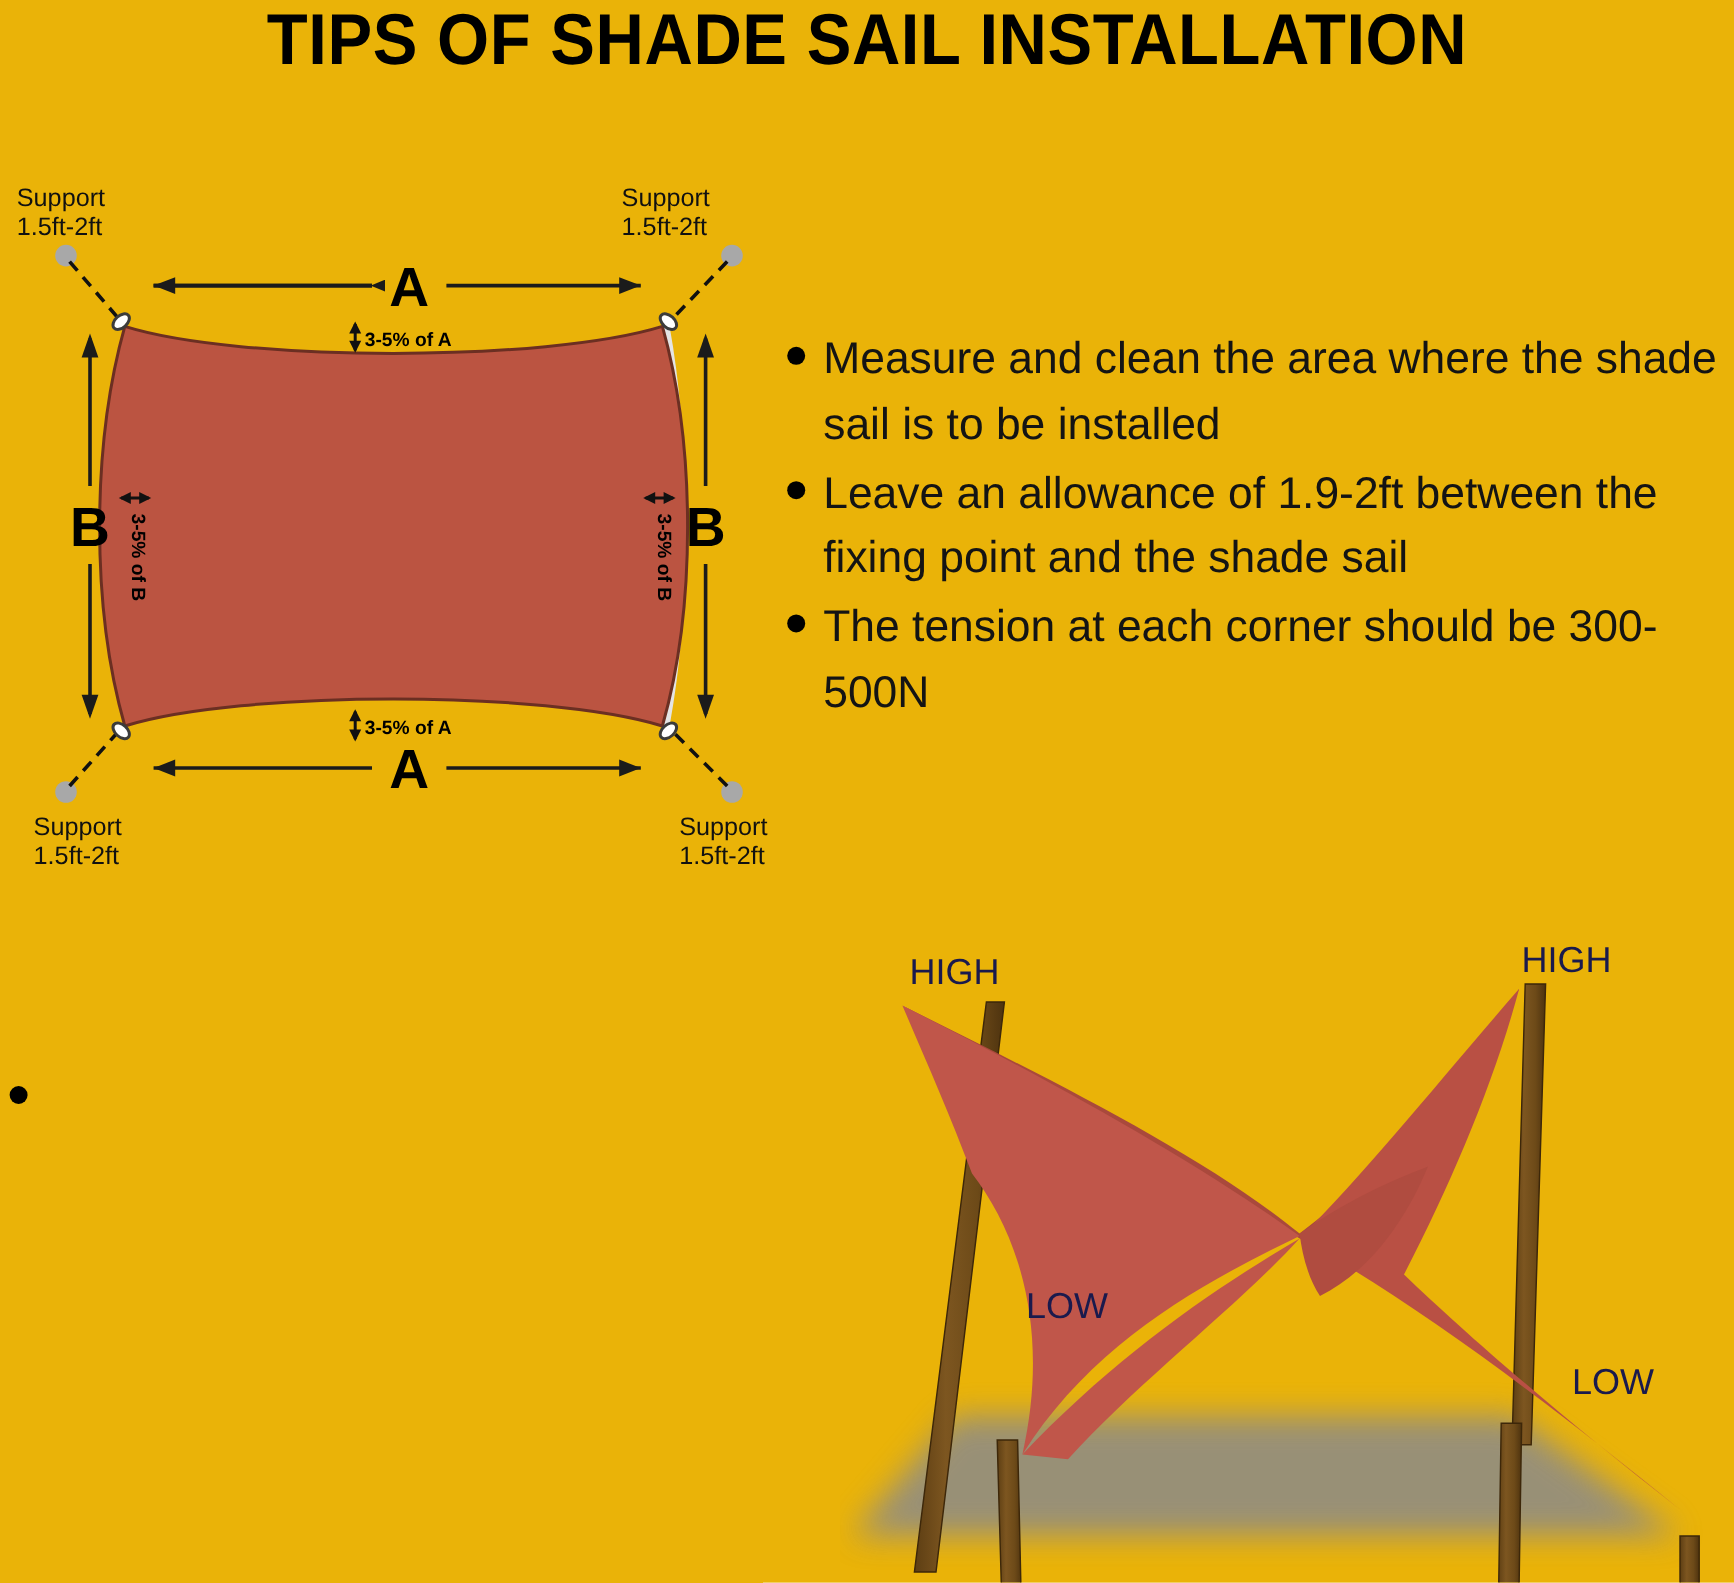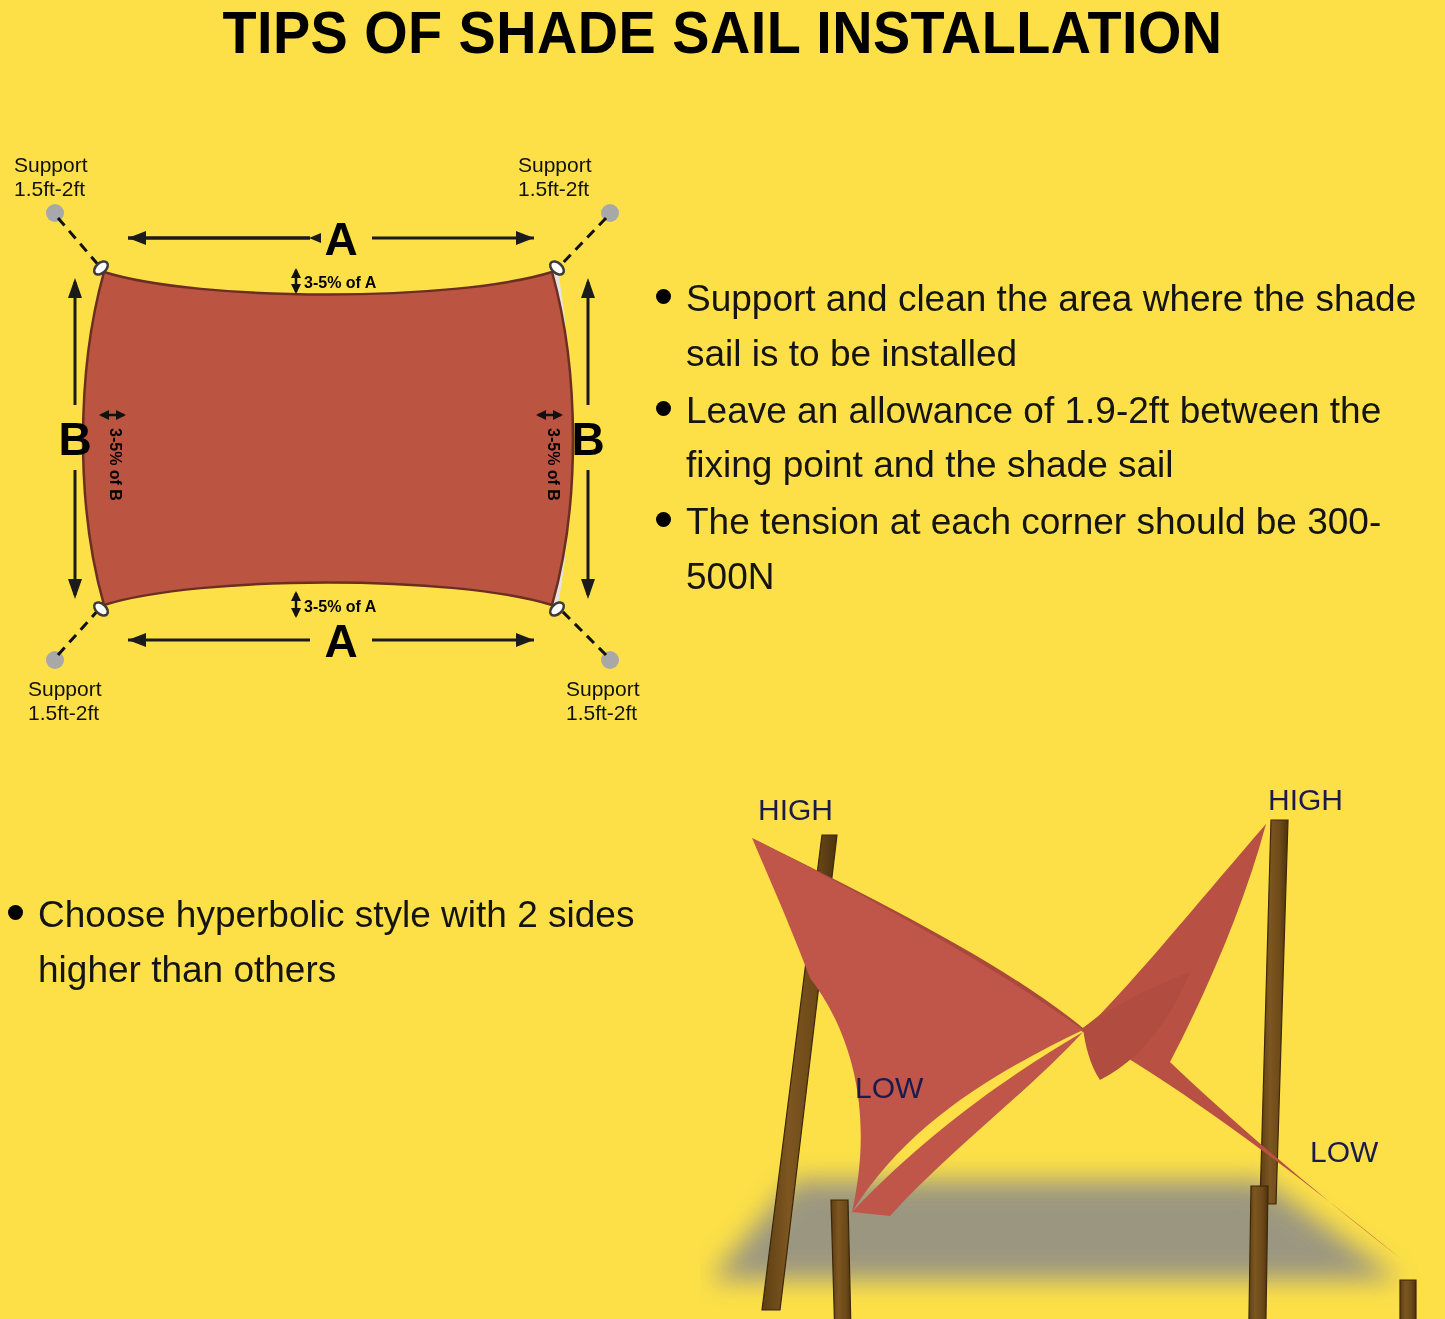--- a/index.html
+++ b/index.html
@@ -8,21 +8,21 @@
     background: #ffffff;
   }
   body {
     font-family: "Liberation Sans", sans-serif;
     color: #000000;
   }
   #page {
     position: relative;
     width: 1445px;
     height: 1319px;
-    background: #fde047;
+    background: #eab308;
     overflow: hidden;
   }
 
   
   #title {
     position: absolute;
     left: 0;
     top: 0;
     width: 1445px;
     height: 66px;
@@ -252,36 +252,35 @@
 
         <text class="support-text" x="566" y="546">Support</text>
         <text class="support-text" x="566" y="570">1.5ft-2ft</text>
       </g>
     </svg>
   </div>
 
   <ul class="bullet-list" id="tips-right">
     <li class="bullet-item">
       <span class="dot"></span>
-      <span>Support and clean the area where the shade sail is to be installed</span>
+      <span>Measure and clean the area where the shade sail is to be installed</span>
     </li>
     <li class="bullet-item">
       <span class="dot"></span>
       <span>Leave an allowance of 1.9-2ft between the fixing point and the shade sail</span>
     </li>
     <li class="bullet-item">
       <span class="dot"></span>
       <span>The tension at each corner should be 300-500N</span>
     </li>
   </ul>
 
   <ul class="bullet-list" id="tips-bottom-left">
     <li class="bullet-item">
       <span class="dot"></span>
-      <span>Choose hyperbolic style with 2 sides higher than others</span>
     </li>
   </ul>
 
   <div id="hyper-diagram">
     <svg width="765" height="539" viewBox="0 0 765 539">
 
       <defs>
         <linearGradient id="postGrad" x1="0" y1="0" x2="1" y2="0">
           <stop offset="0%" stop-color="#5d3e13"></stop>
           <stop offset="35%" stop-color="#7d5620"></stop>

